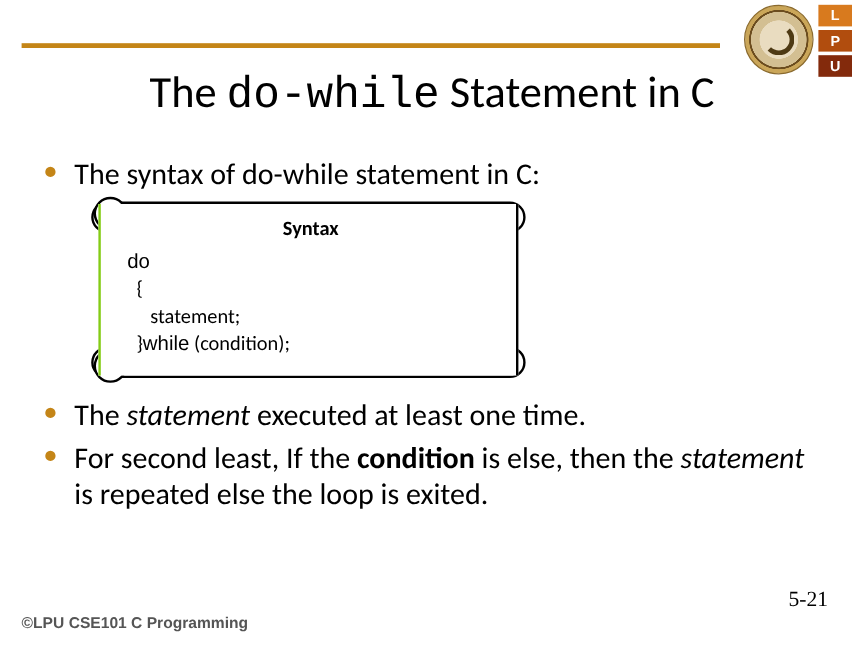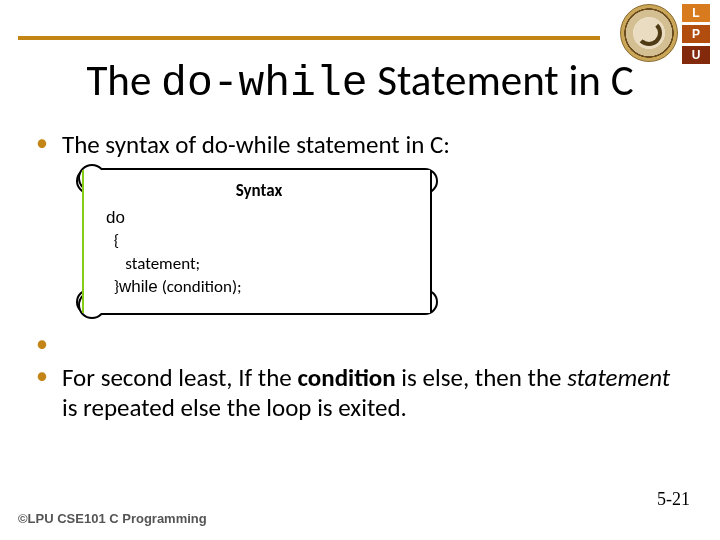--- a/index.html
+++ b/index.html
@@ -64,21 +64,21 @@
   .tile-L { background: #d87a1e; }
   .tile-P { background: #b14d0e; }
   .tile-U { background: #832a0c; }
 
   .title {
     position: absolute;
     top: 54px;
     left: 0;
     right: 0;
     text-align: center;
-    font-size: 43px;
+    font-size: 37px;
     font-weight: 400;
   }
   .title .mono { font-family: "Courier New", monospace; }
 
   .body {
     position: absolute;
     top: 130px;
     left: 36px;
     right: 36px;
     font-size: 25px;
@@ -193,20 +193,23 @@
 <span class="tx">  {</span>
 <span class="tx">     statement;</span>
 <span class="tx">  }</span><span class="kw">while</span><span class="tx"> (condition);</span></div>
     </div>
     <div class="scroll-cap bot"></div>
     <div class="curl bl"></div>
   </div>
 
   <div class="bullet">
     <span class="dot">•</span>
+    <span class="btext">
+      <span>The </span><i>statement</i><span> executed at least one time.</span>
+    </span>
   </div>
 
   <div class="bullet">
     <span class="dot">•</span>
     <span class="btext">
       <span>For second least, If the </span><span class="b">condition</span><span> is else, then the </span><i>statement </i><span>is repeated else the loop is exited.</span>
     </span>
   </div>
 
 </div>

